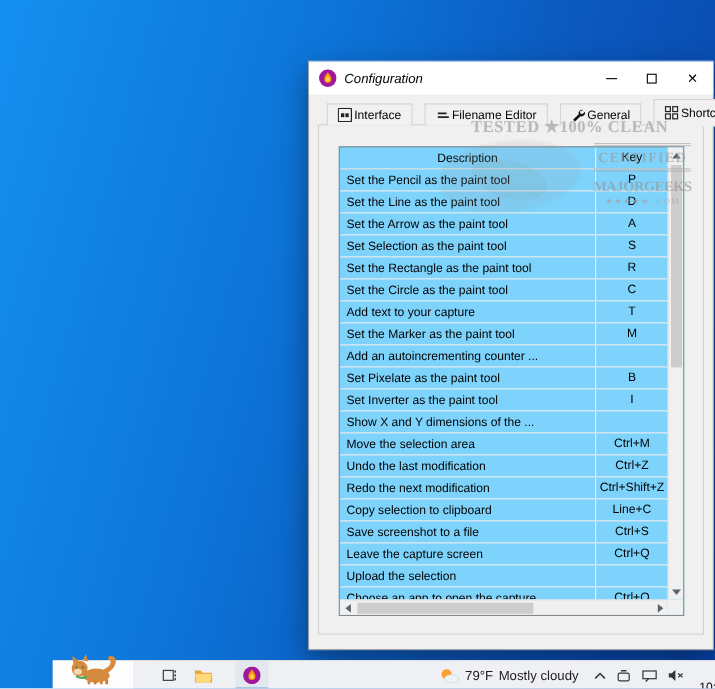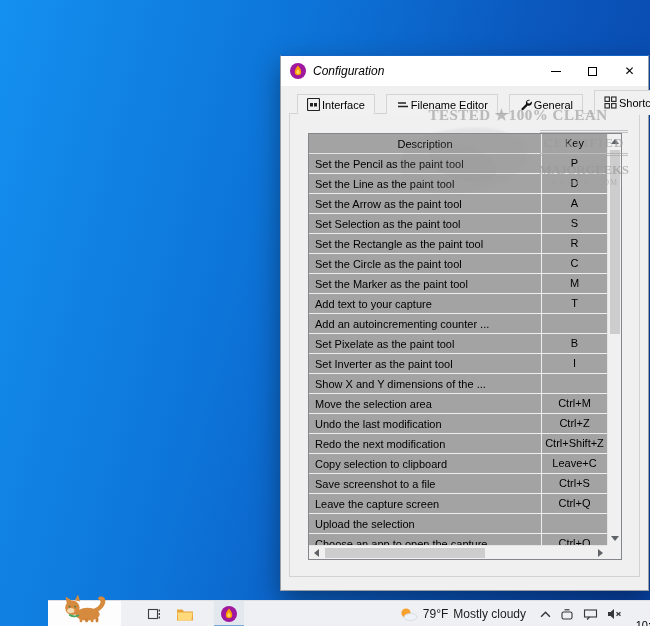--- a/index.html
+++ b/index.html
@@ -35,21 +35,21 @@
   .tab .ticon { width:13px; height:13px; display:block; flex:0 0 auto; }
 
   .pane {
     position:absolute; left:8px; right:8px; top:57px; bottom:13px;
     background:#f0f0f0; border:1px solid #d2d2d2; z-index:1;
   }
 
   
   .table {
     position:absolute; left:27px; top:77px; width:314px; height:427px;
-    background:#a3a3a3; border:1px solid #83878c; z-index:2;
+    background:#7dd3fc; border:1px solid #83878c; z-index:2;
   }
   .grid { position:absolute; left:0; top:0; right:14px; bottom:14px; overflow:hidden; }
   .trow { display:flex; height:20px; align-items:center; border-bottom:1px solid #ededed; font-size:11px; }
   .trow .c-desc { flex:1; padding-left:6px; white-space:nowrap; overflow:hidden; }
   .trow .c-key { width:66px; flex:0 0 auto; text-align:center; border-left:1px solid #ededed; align-self:stretch; line-height:19px; }
   .trow.head { border-bottom:1px solid #e3e3e3; }
   .trow.head .c-desc { text-align:center; padding-left:0; }
 
   
   .vscroll { position:absolute; top:0; right:0; bottom:14px; width:14px; background:#f0f0f0; border-left:1px solid #e4e4e4; }
@@ -183,30 +183,30 @@
         <div class="c-desc">Set the Rectangle as the paint tool</div>
         <div class="c-key">R</div>
       </div>
 
       <div class="trow">
         <div class="c-desc">Set the Circle as the paint tool</div>
         <div class="c-key">C</div>
       </div>
 
       <div class="trow">
+        <div class="c-desc">Add text to your capture</div>
+        <div class="c-key">T</div>
+      </div>
+
+      <div class="trow">
         <div class="c-desc">Set the Marker as the paint tool</div>
         <div class="c-key">M</div>
       </div>
 
       <div class="trow">
-        <div class="c-desc">Add text to your capture</div>
-        <div class="c-key">T</div>
-      </div>
-
-      <div class="trow">
         <div class="c-desc">Add an autoincrementing counter ...</div>
         <div class="c-key"></div>
       </div>
 
       <div class="trow">
         <div class="c-desc">Set Pixelate as the paint tool</div>
         <div class="c-key">B</div>
       </div>
 
       <div class="trow">
@@ -229,21 +229,21 @@
         <div class="c-key">Ctrl+Z</div>
       </div>
 
       <div class="trow">
         <div class="c-desc">Redo the next modification</div>
         <div class="c-key">Ctrl+Shift+Z</div>
       </div>
 
       <div class="trow">
         <div class="c-desc">Copy selection to clipboard</div>
-        <div class="c-key">Leave+C</div>
+        <div class="c-key">Line+C</div>
       </div>
 
       <div class="trow">
         <div class="c-desc">Save screenshot to a file</div>
         <div class="c-key">Ctrl+S</div>
       </div>
 
       <div class="trow">
         <div class="c-desc">Leave the capture screen</div>
         <div class="c-key">Ctrl+Q</div>

